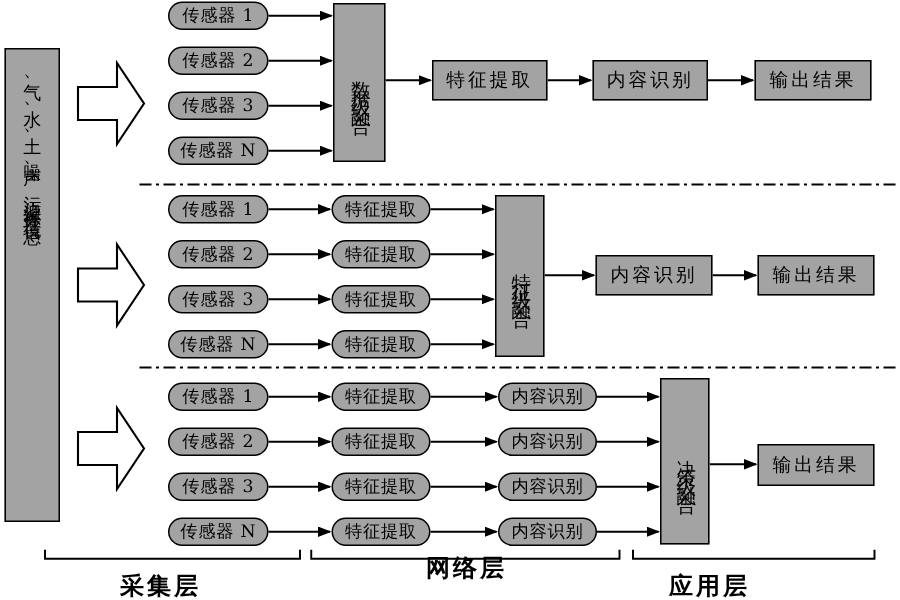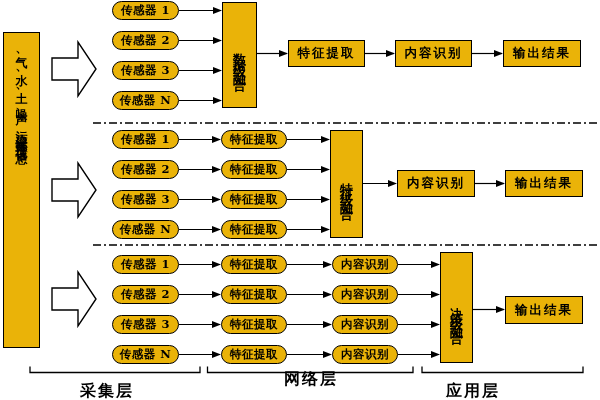--- a/index.html
+++ b/index.html
@@ -1,21 +1,21 @@
 <!DOCTYPE html>
 <html><head>
 <meta charset="utf-8">
 <style>
   html,body{margin:0;padding:0;background:#fff;}
   .canvas{position:relative;width:600px;height:400px;background:#fff;overflow:hidden;
           font-family:"DejaVu Serif","Liberation Serif",serif;color:#000;}
   .overlay{position:absolute;left:0;top:0;width:600px;height:400px;}
   .node{position:absolute;display:flex;align-items:center;justify-content:center;
-        background:#eab308;border:1.4px solid #000;box-sizing:border-box;
-        font-weight:bold;white-space:nowrap;}
+        background:#a3a3a3;border:1.4px solid #000;box-sizing:border-box;
+        font-weight:normal;white-space:nowrap;}
   .pill{border-radius:10px;font-size:11.5px;letter-spacing:0.5px;}
   .rect{font-size:12.5px;letter-spacing:2px;}
   .vbox{writing-mode:vertical-rl;text-orientation:upright;font-size:13px;
         letter-spacing:6px;line-height:1;padding-top:6px;}
   .envbox{writing-mode:vertical-rl;text-orientation:upright;font-size:12px;
           letter-spacing:3px;line-height:1;padding-top:13px;justify-content:flex-start;}
   .layer-label{position:absolute;transform:translateX(-50%);font-size:16px;
                font-weight:bold;letter-spacing:2px;}
 </style>
 </head>

